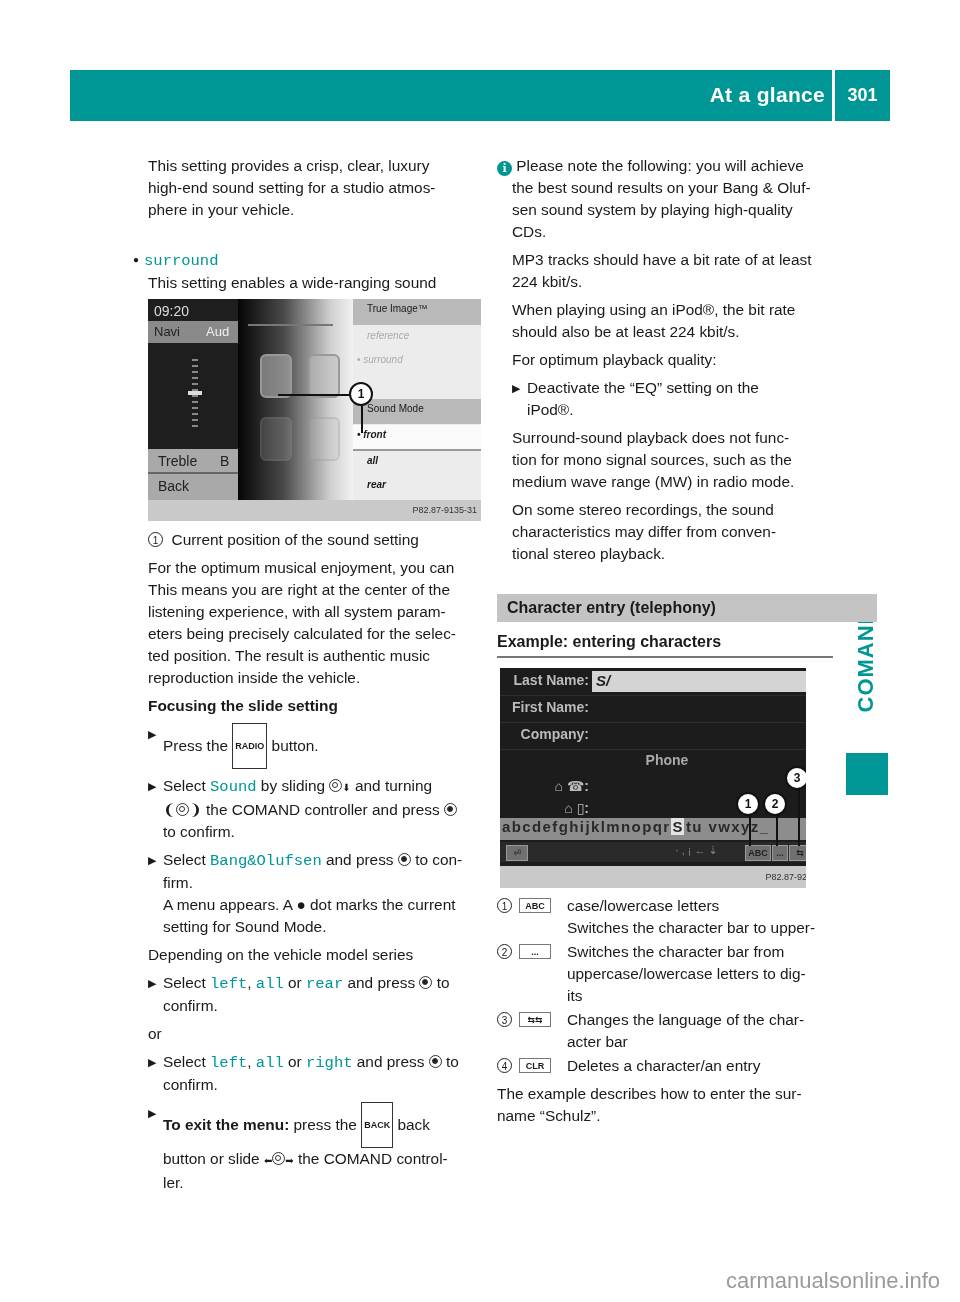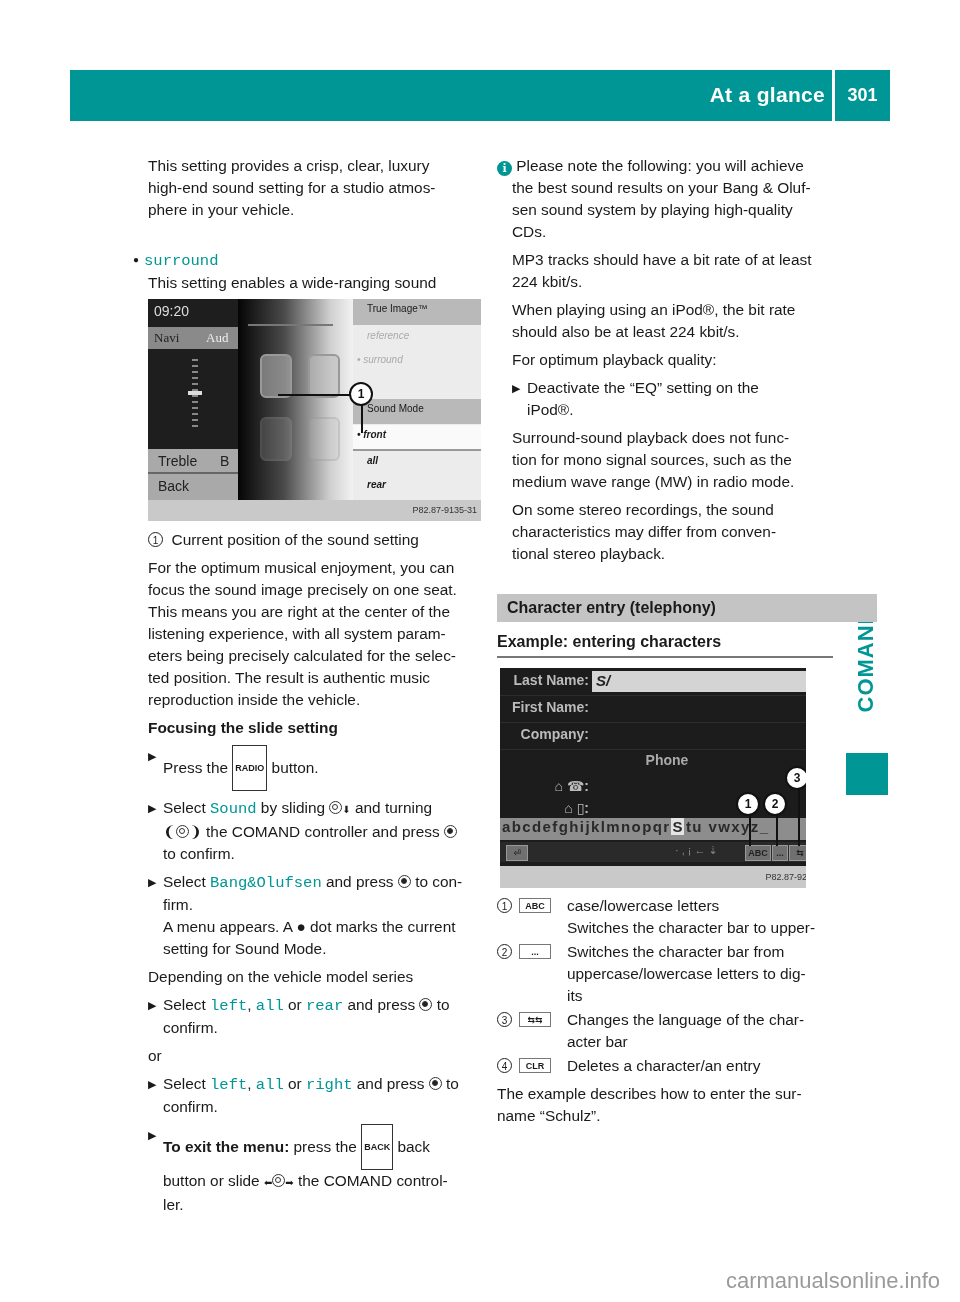--- a/index.html
+++ b/index.html
@@ -25,21 +25,21 @@
   .ctrl { display:inline-block; width:13px; height:13px; border:1.5px solid #333; border-radius:50%; box-sizing:border-box; vertical-align:-1px; position:relative; }
   .ctrl::after { content:""; position:absolute; left:2px; top:2px; width:6px; height:6px; border-radius:50%; border:1px solid #333; box-sizing:border-box; }
   .ctrl.press::after { background:#222; }
   .numc { display:inline-block; width:15px; height:15px; border:1px solid #222; border-radius:50%; font-size:10px; line-height:15px; text-align:center; box-sizing:border-box; vertical-align:1px; }
   .gap { height:6px; }
 
   
   .shot1 { left:148px; top:299px; width:333px; height:222px; background:#2a2a2a; overflow:hidden; }
   .s1-left { position:absolute; left:0; top:0; width:90px; height:201px; background:#1e1e1e; }
   .s1-time { position:absolute; left:6px; top:4px; color:#ddd; font-size:14px; }
-  .s1-navbar { position:absolute; left:0; top:28px; width:105px; height:22px; background:#8a8a8a;font-family:Liberation Serif, serif; }
+  .s1-navbar { position:absolute; left:0; top:22px; width:105px; height:22px; background:#8a8a8a; }
   .s1-navbar span { position:absolute; top:3px; color:#222; font-size:13px; }
   .s1-slider { position:absolute; left:44px; top:60px; width:6px; height:70px;
                background:repeating-linear-gradient(#888 0 2px, transparent 2px 6px); }
   .s1-treble { position:absolute; left:0; top:150px; width:90px; height:23px; background:#a9a9a9; border-bottom:2px solid #666; }
   .s1-back { position:absolute; left:0; top:175px; width:90px; height:26px; background:#a9a9a9; }
   .s1-treble span, .s1-back span { position:absolute; left:10px; top:4px; font-size:14px; color:#222; }
   .s1-mid { position:absolute; left:90px; top:0; width:115px; height:201px;
             background:linear-gradient(90deg,#050505 0%,#4a4a4a 40%,#cfcfcf 80%,#f2f2f2 100%); }
   .seat { position:absolute; width:28px; height:40px; border-radius:6px; border:2px solid #999; background:rgba(190,190,190,.55); }
   .seat.faint { opacity:.35; }
@@ -152,21 +152,20 @@
   <div class="callout-circle" style="left:201px; top:83px;">1</div>
   <div class="s1-footer">
       <span>P82.87-9135-31</span>
     </div>
 </div>
 
 <div class="abs col" style="left:148px; top:529px; width:345px;">
   <p><span class="numc">1</span>&nbsp; <span>Current position of the sound setting</span></p>
   <div class="gap"></div>
   <p>For the optimum musical enjoyment, you can</p>
-  <p>focus the sound image precisely on one seat.</p>
   <p>This means you are right at the center of the</p>
   <p>listening experience, with all system param-</p>
   <p>eters being precisely calculated for the selec-</p>
   <p>ted position. The result is authentic music</p>
   <p>reproduction inside the vehicle.</p>
   <div class="gap"></div>
   <p style="font-weight:bold;">Focusing the slide setting</p>
   <div class="gap"></div>
   <div class="step"><span class="arrow">▶</span>
     <span>Press the</span> <span class="kbd">RADIO</span> <span>button.</span>

